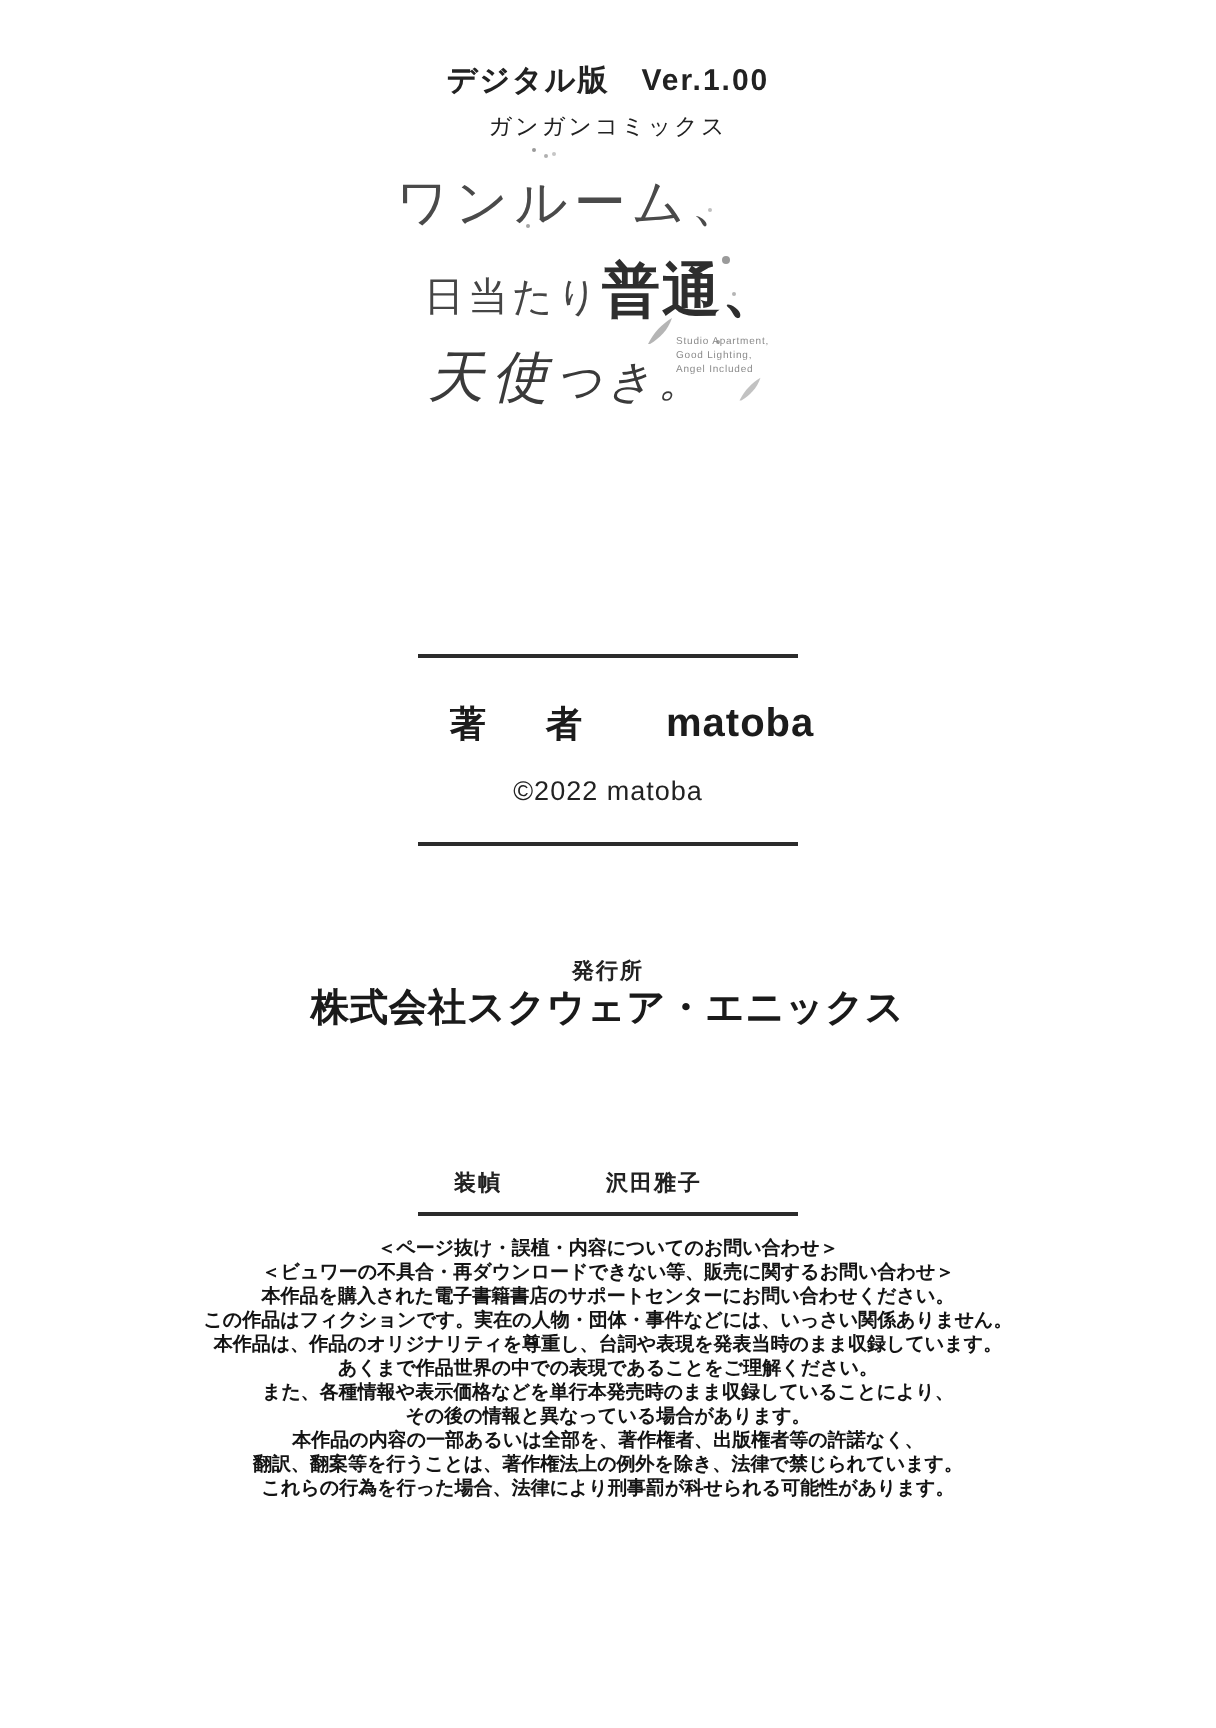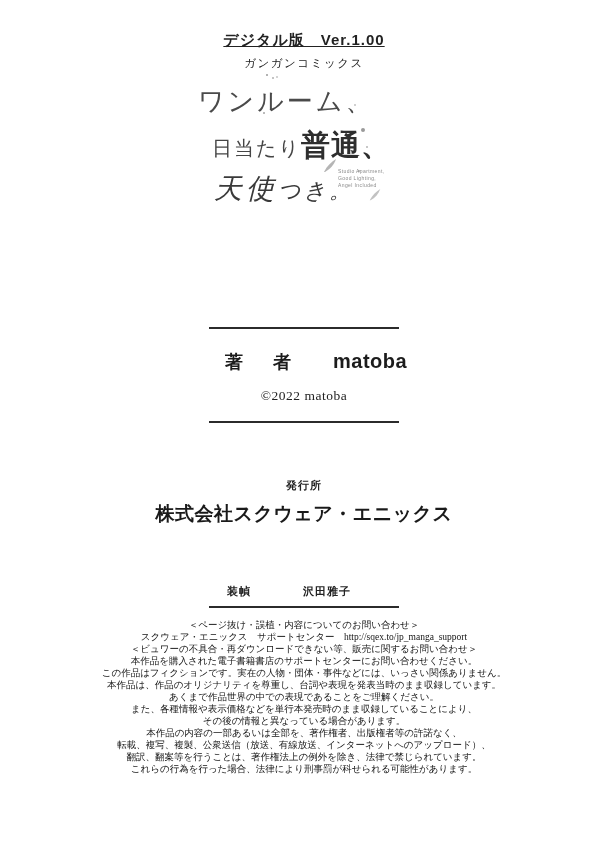--- a/index.html
+++ b/index.html
@@ -16,21 +16,20 @@
   .abs { position: absolute; }
   .centered { left: 0; width: 608px; text-align: center; }
 
   
   .edition {
     top: 31px;
     font-size: 15px;
     font-weight: 700;
     letter-spacing: 1px;
     color: #222;
-    text-decoration: underline;
   }
   .imprint {
     top: 56px;
     font-size: 11.5px;
     font-weight: 400;
     letter-spacing: 1.5px;
     color: #222;
   }
 
   
@@ -106,39 +105,39 @@
     margin-left: 16px;
     font-size: 18px; font-weight: 600; letter-spacing: 6px; color: #1c1c1c;
     white-space: nowrap;
   }
   .author-name {
     margin-left: 36px;
     font-size: 20px; font-weight: 700; color: #1c1c1c; letter-spacing: 0.5px;
   }
   .copyright {
     top: 388px;
-    font-family: Liberation Serif, serif;
+    font-family: Liberation Sans, sans-serif;
     font-size: 13.5px; color: #222; letter-spacing: 0.5px;
   }
 
   
   .publisher-label { top: 478px; font-size: 11px; font-weight: 600; color: #222; letter-spacing: 1px; }
-  .publisher-name { top: 491px; font-size: 19px; font-weight: 600; color: #1a1a1a; letter-spacing: 0.5px; margin-top: 10px; }
+  .publisher-name { top: 491px; font-size: 19px; font-weight: 600; color: #1a1a1a; letter-spacing: 0.5px; }
 
   
   .design-label { left: 227px; top: 584px; font-size: 11px; font-weight: 600; color: #222; letter-spacing: 1px; }
   .design-name  { left: 303px; top: 584px; font-size: 11px; font-weight: 600; color: #222; letter-spacing: 1px; text-align: center; }
 
   
   .fine-print {
     left: 0; top: 619px; width: 608px;
     font-family: "Liberation Serif", serif;
     font-size: 9.5px; line-height: 12px;
     color: #141414; text-align: center;
-    font-weight: 400;
+    font-weight: 700;
   }
   .fine-print div { white-space: nowrap; }
 </style>
 </head>
 <body>
 
 <div class="page">
 
   <div class="abs centered edition">デジタル版　Ver.1.00</div>
   <div class="abs centered imprint">ガンガンコミックス</div>
@@ -177,27 +176,25 @@
 
   <div class="abs centered publisher-label">発行所</div>
   <div class="abs centered publisher-name">株式会社スクウェア・エニックス</div>
 
   <div class="abs design-label">装幀</div>
   <div class="abs design-name">沢田雅子</div>
   <div class="abs rule rule3"></div>
 
   <div class="abs fine-print">
     <div>＜ページ抜け・誤植・内容についてのお問い合わせ＞</div>
-    <div>スクウェア・エニックス　サポートセンター　http://sqex.to/jp_manga_support</div>
     <div>＜ビュワーの不具合・再ダウンロードできない等、販売に関するお問い合わせ＞</div>
     <div>本作品を購入された電子書籍書店のサポートセンターにお問い合わせください。</div>
     <div>この作品はフィクションです。実在の人物・団体・事件などには、いっさい関係ありません。</div>
     <div>本作品は、作品のオリジナリティを尊重し、台詞や表現を発表当時のまま収録しています。</div>
     <div>あくまで作品世界の中での表現であることをご理解ください。</div>
     <div>また、各種情報や表示価格などを単行本発売時のまま収録していることにより、</div>
     <div>その後の情報と異なっている場合があります。</div>
     <div>本作品の内容の一部あるいは全部を、著作権者、出版権者等の許諾なく、</div>
-    <div>転載、複写、複製、公衆送信（放送、有線放送、インターネットへのアップロード）、</div>
     <div>翻訳、翻案等を行うことは、著作権法上の例外を除き、法律で禁じられています。</div>
     <div>これらの行為を行った場合、法律により刑事罰が科せられる可能性があります。</div>
   </div>
 
 </div>
 
 </body></html>

